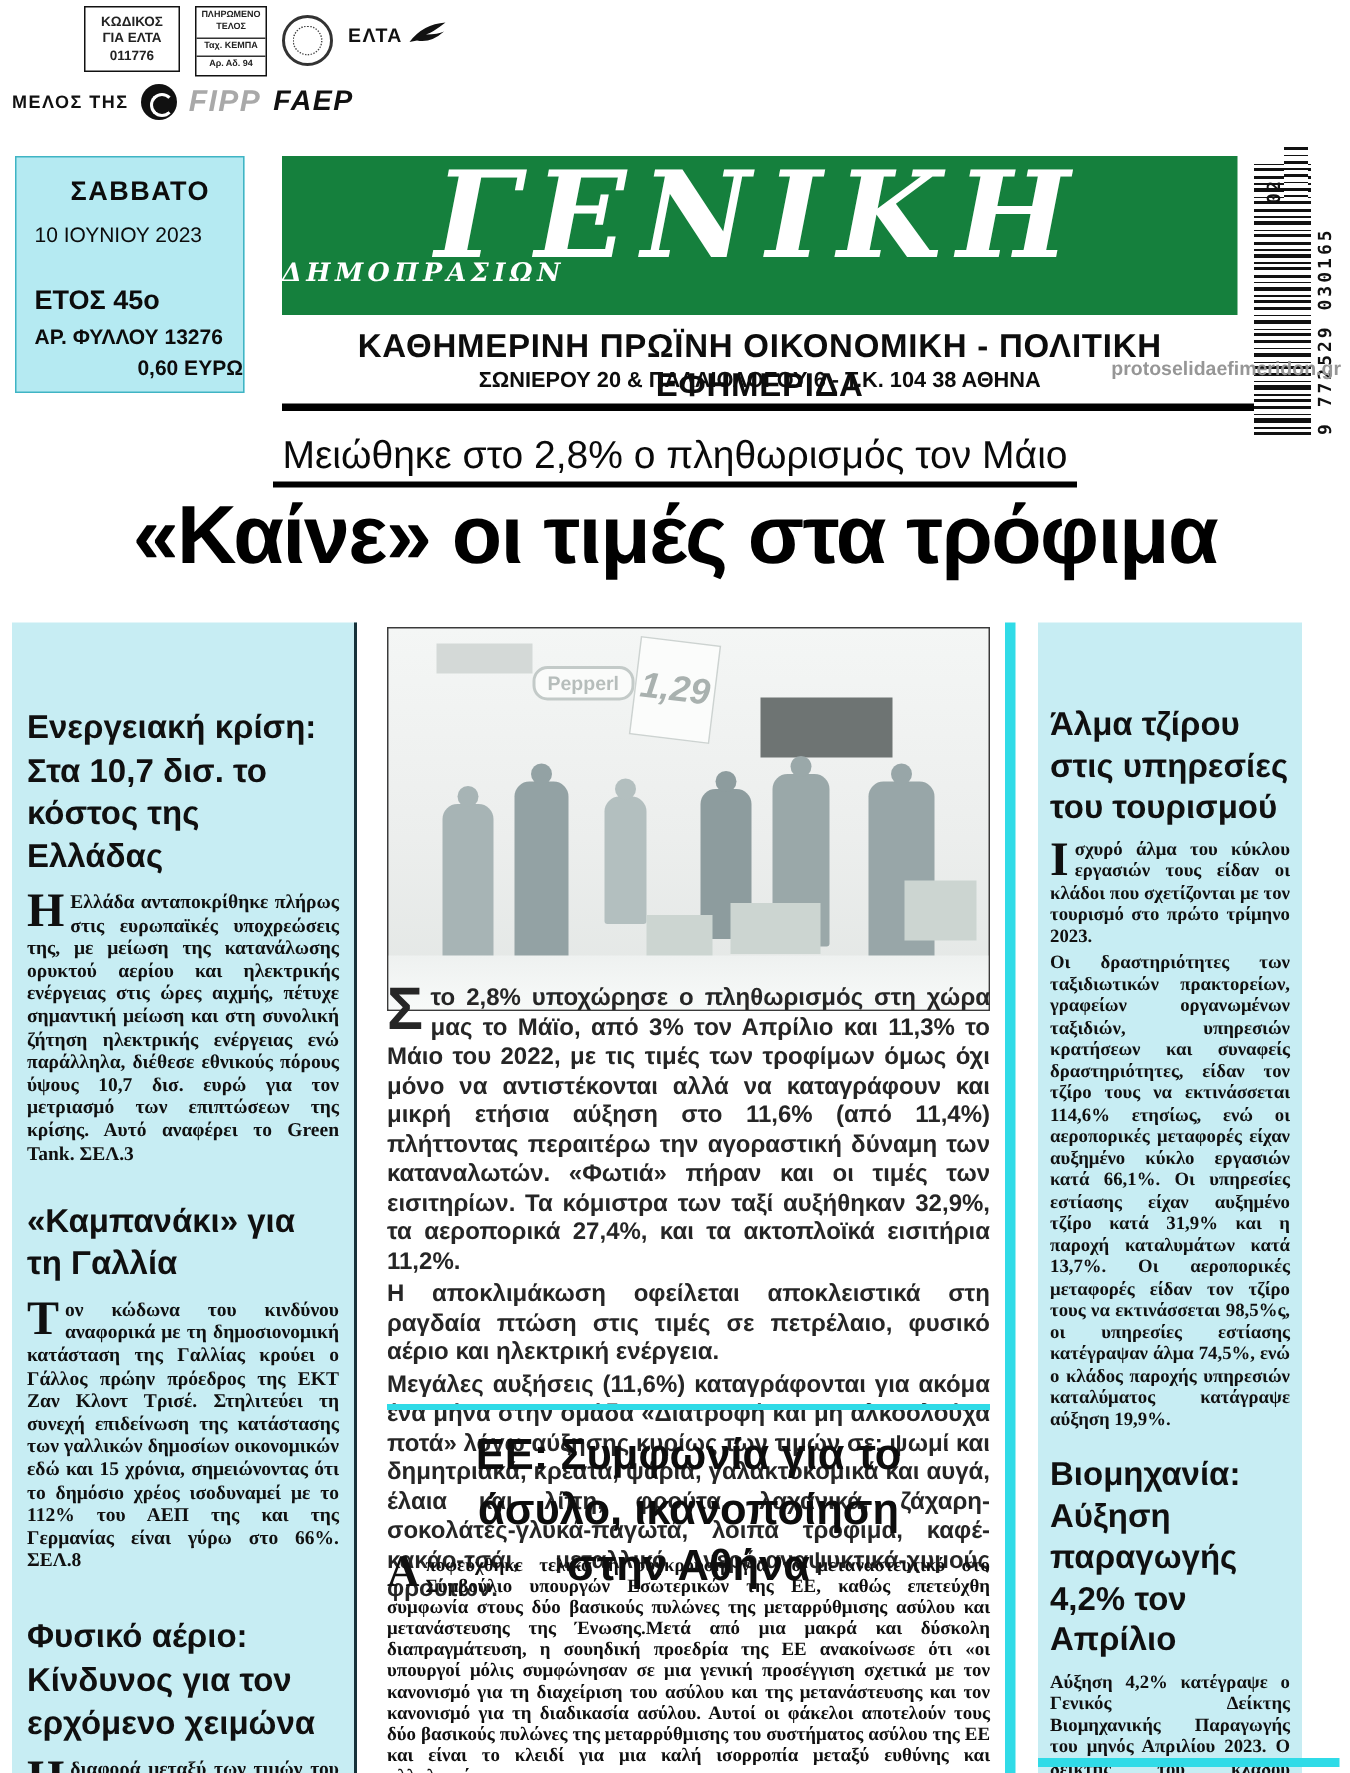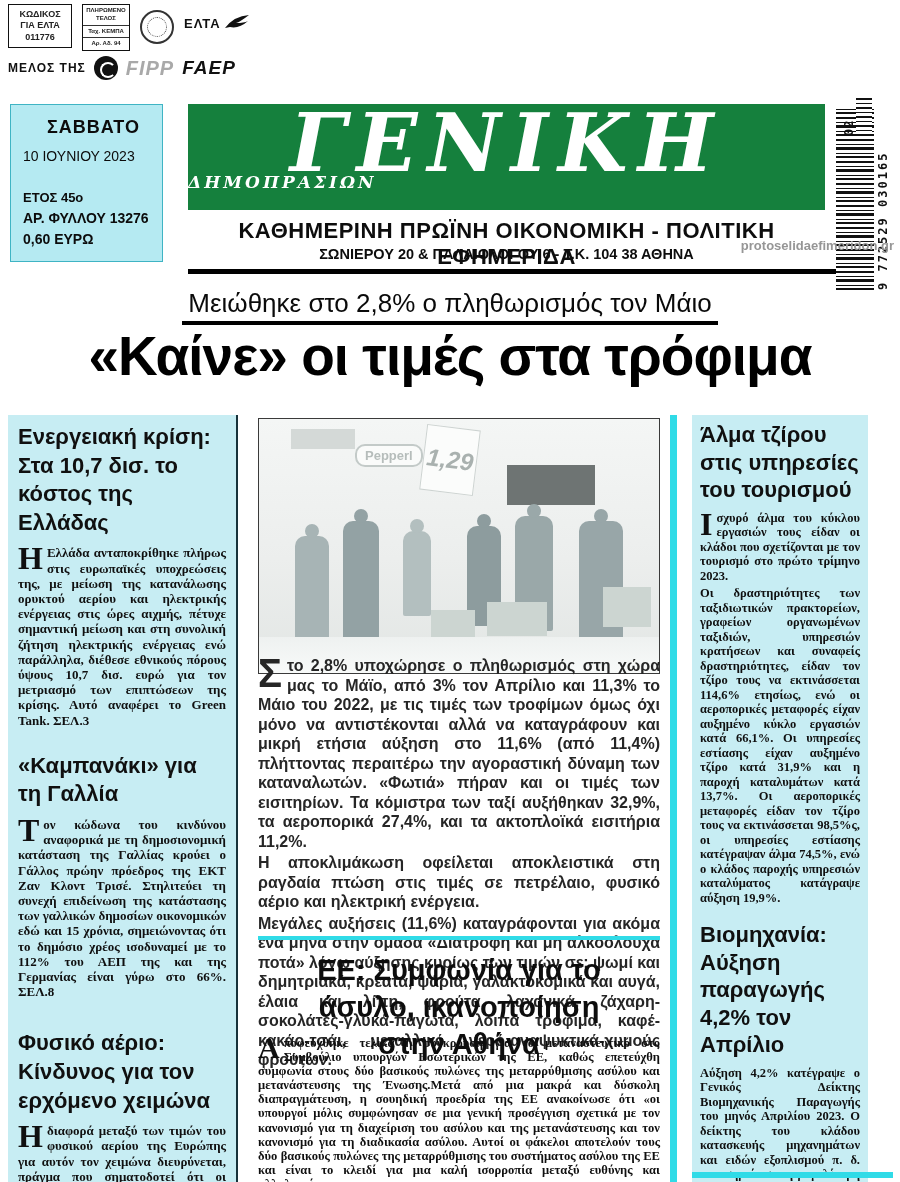--- a/index.html
+++ b/index.html
@@ -2,42 +2,42 @@
 <html lang="el"><head>
 <meta charset="utf-8">
 <style>
   html,body{margin:0;padding:0;}
   body{width:900px;height:1182px;background:#fff;font-family:"Liberation Sans",sans-serif;position:relative;overflow:hidden;}
   .abs{position:absolute;}
 
   
   .postal-row{left:8px;top:4px;display:flex;gap:10px;align-items:flex-start;}
   .pbox{border:1px solid #111;color:#222;font-weight:bold;text-align:center;background:#fff;}
-  .pbox1{width:58px;padding:4px 2px;font-size:9px;line-height:1.25;}
+  .pbox1{width:58px;padding:4px 2px;font-size:9px;line-height:1.25;margin-left:48px;}
   .pbox2{width:46px;font-size:6px;line-height:1.3;}
   .pbox2 .cell{padding:2px 1px;}
   .pbox2 .cell+.cell{border-top:1px solid #333;}
   .stamp{width:30px;height:30px;border:2px solid #333;border-radius:50%;position:relative;margin-top:6px;}
   .stamp::after{content:"";position:absolute;left:5px;top:5px;right:5px;bottom:5px;border:1px dotted #444;border-radius:50%;}
   .eltagroup{display:flex;align-items:center;gap:3px;margin-top:10px;}
   .elta-word{font-size:13px;font-weight:bold;color:#111;letter-spacing:1px;}
   .member-row{left:8px;top:56px;display:flex;align-items:center;gap:8px;}
   .member-label{font-size:12px;font-weight:bold;color:#111;letter-spacing:1px;}
   .emblem{width:24px;height:24px;background:#111;border-radius:50%;position:relative;}
   .emblem::after{content:"";position:absolute;left:6px;top:6px;width:12px;height:12px;border:2px solid #fff;border-radius:50%;border-right-color:transparent;}
   .fipp{font-size:20px;font-weight:bold;font-style:italic;color:#a9a9a9;letter-spacing:1px;}
   .faep{font-size:19px;font-weight:bold;font-style:italic;color:#111;letter-spacing:1px;}
 
   
   .datebox{left:10px;top:104px;width:153px;height:158px;background:#b5eaf2;border:1px solid #3fb4c4;padding:12px 0 0 12px;box-sizing:border-box;color:#0c0c0c;}
   .d1{font-size:18px;font-weight:bold;letter-spacing:1px;margin-left:24px;}
   .d2{font-size:14px;font-weight:normal;margin-top:10px;}
-  .d3{font-size:13px;font-weight:bold;margin-top:26px;}
+  .d3{font-size:18px;font-weight:bold;margin-top:26px;}
   .d4{font-size:14px;font-weight:bold;margin-top:5px;}
-  .d5{font-size:14px;font-weight:bold;margin-top:5px;}
+  .d5{font-size:14px;font-weight:bold;margin-top:5px;text-align:right;}
   .mastbox{left:188px;top:104px;width:637px;height:106px;background:#15803d;overflow:hidden;}
   .masttitle{font-family:"DejaVu Serif",serif;font-style:italic;font-weight:bold;color:#fff;font-size:80px;line-height:86px;text-align:center;letter-spacing:10px;margin-top:-4px;}
   .mastsub{font-family:"DejaVu Serif",serif;font-style:italic;font-weight:bold;color:#fff;font-size:17px;letter-spacing:3px;margin:-14px 175px 16px 0;}
   .tagline{left:188px;top:218px;width:637px;text-align:center;font-size:22px;font-weight:bold;color:#0d0d0d;letter-spacing:0.5px;}
   .address{left:188px;top:246px;width:637px;text-align:center;font-size:14.5px;font-weight:bold;color:#0d0d0d;}
   .mastrule{left:188px;top:269px;width:668px;height:5px;background:#000;}
   .watermark{right:6px;top:238px;font-size:13px;font-weight:bold;color:#969696;z-index:5;}
 
   
   .rot{transform:rotate(-90deg);transform-origin:left top;position:absolute;}
@@ -54,21 +54,21 @@
   .kicker-wrap{left:0;top:288px;width:900px;text-align:center;}
   .kicker{display:inline-block;font-size:26px;font-weight:normal;color:#0a0a0a;border-bottom:4px solid #000;padding:0 6px 2px 6px;}
   .headline{left:0;top:324px;width:900px;text-align:center;font-size:55px;font-weight:bold;color:#000;letter-spacing:-1px;}
 
   
   .leftcol{left:8px;top:415px;width:230px;height:767px;background:#c7edf3;border-right:2px solid #17323a;box-sizing:border-box;padding:8px 10px;overflow:hidden;}
   .rightcol{left:692px;top:415px;width:176px;height:767px;background:#c7edf3;box-sizing:border-box;padding:6px 8px;overflow:hidden;}
   .vrule{left:670px;top:415px;width:7px;height:767px;background:#30dbe7;}
   .rc-bottombar{left:692px;top:1172px;width:201px;height:6px;background:#30dbe7;}
 
-  .sideheading{font-size:22px;font-weight:bold;color:#101010;line-height:1.3;}
+  .sideheading{font-size:22px;font-weight:bold;color:#101010;line-height:1.3;margin-top:48px;}
   .sidebody{font-family:"Liberation Serif",serif;font-weight:bold;font-size:13px;line-height:1.17;color:#101010;text-align:justify;margin-top:8px;}
   .rightcol .sidebody{font-size:12.5px;line-height:1.16;margin-top:7px;}
   .rightcol .sideheading{line-height:1.25;}
   .dropcap{float:left;font-family:"Liberation Serif",serif;font-weight:bold;font-size:32px;line-height:26px;padding-right:4px;}
   .mt24{margin-top:24px;} .mt30{margin-top:30px;} .mt16{margin-top:16px;}
   .para{margin-top:3px;}
 
   
   .photo{left:258px;top:418px;width:402px;height:256px;border:1px solid #3a3a3a;background:linear-gradient(#f4f6f5 0%,#eceeed 55%,#e2e6e4 100%);box-sizing:border-box;overflow:hidden;}
   .ceil{position:absolute;left:8%;top:4%;width:16%;height:8%;background:#d4d9d7;}

